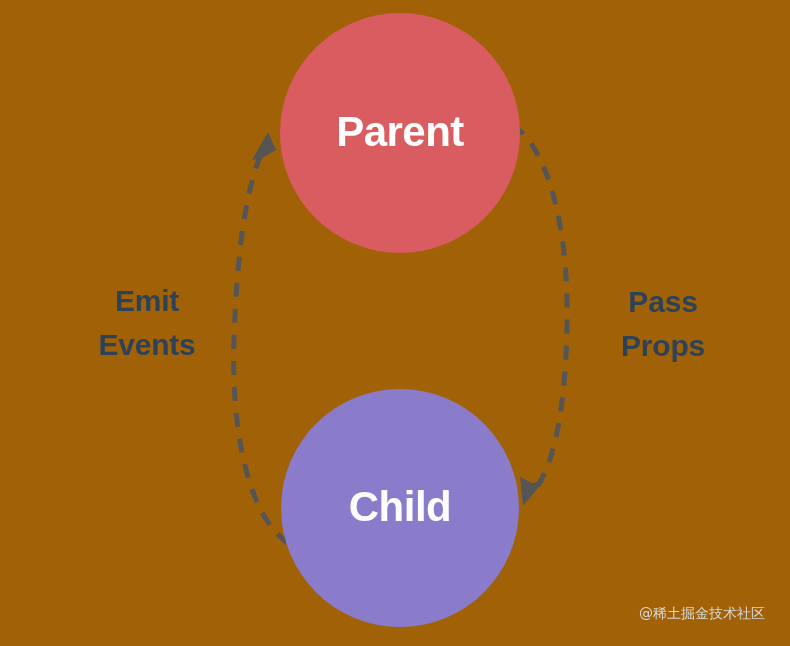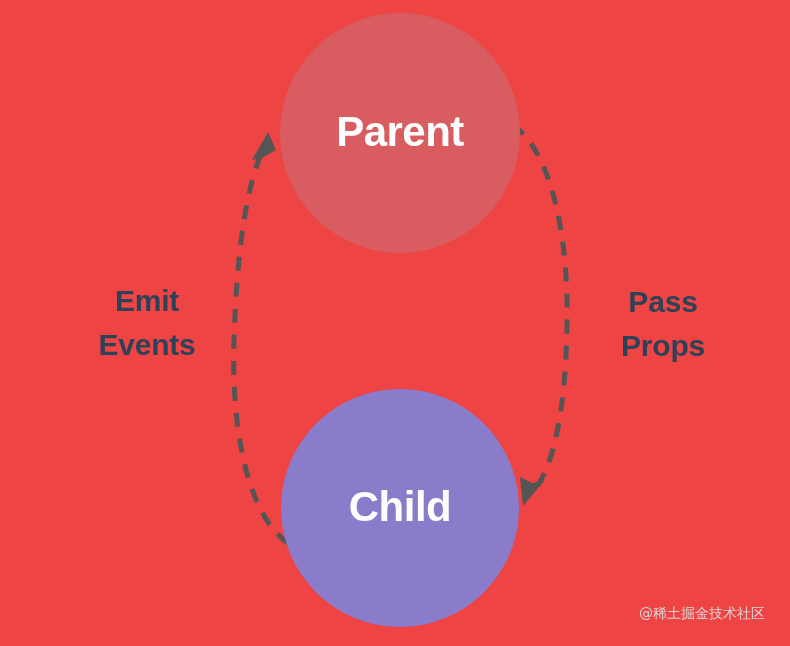--- a/index.html
+++ b/index.html
@@ -10,21 +10,21 @@
   body {
     width: 790px;
     height: 646px;
     overflow: hidden;
     font-family: "Liberation Sans", sans-serif;
   }
   #diagram-canvas {
     position: relative;
     width: 790px;
     height: 646px;
-    background: #ef4444;
+    background: #a16207;
   }
   #flow-svg {
     position: absolute;
     top: 0;
     left: 0;
     width: 790px;
     height: 646px;
   }
   .node-label {
     font-family: "Liberation Sans", sans-serif;

